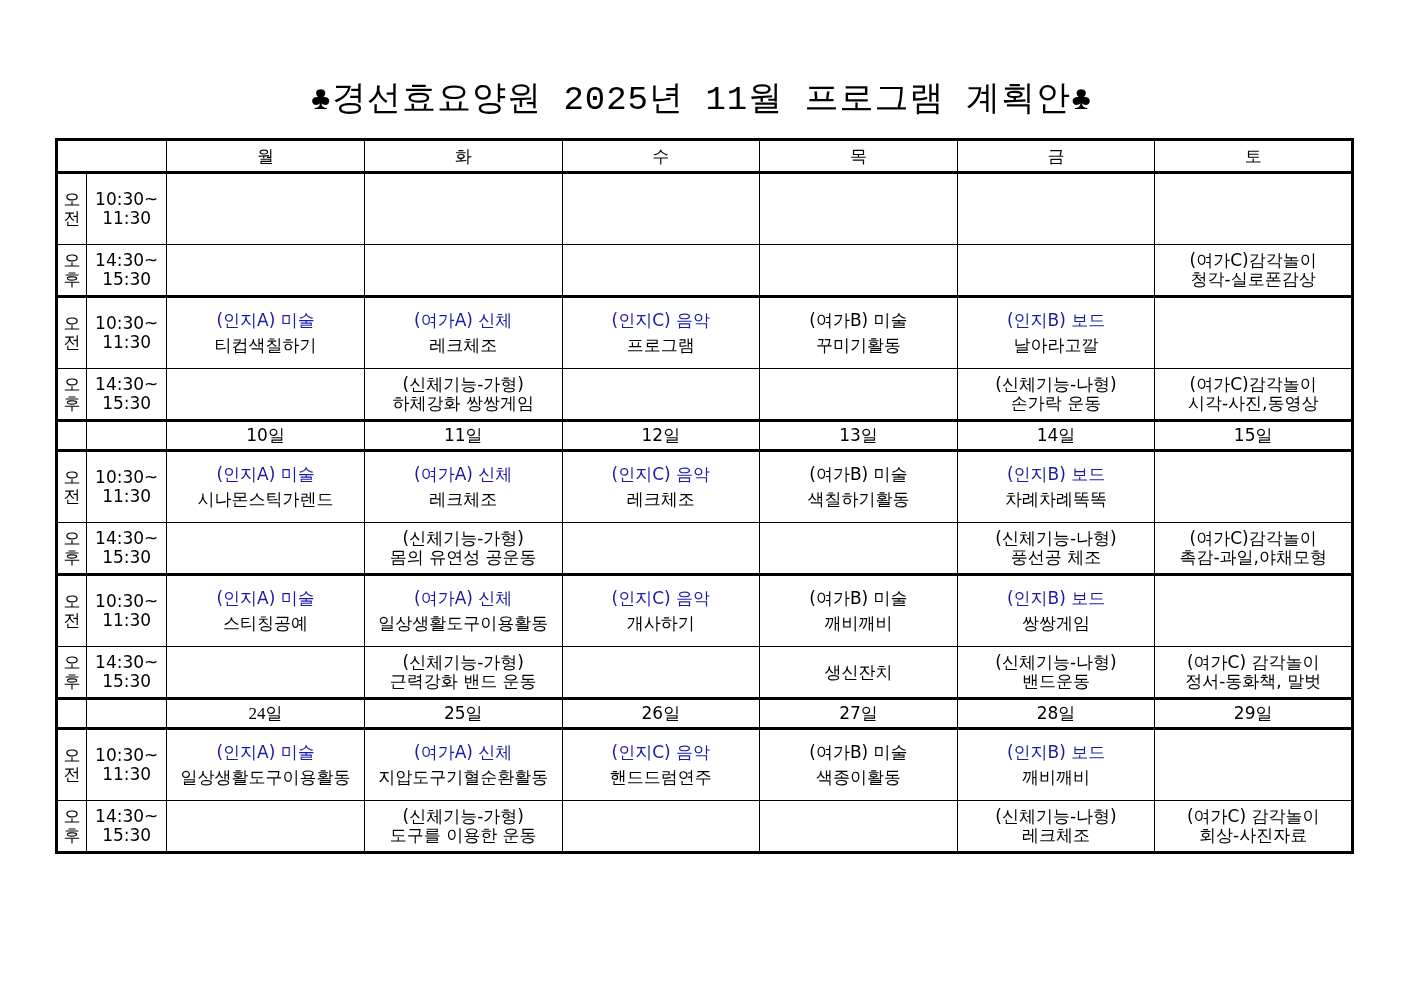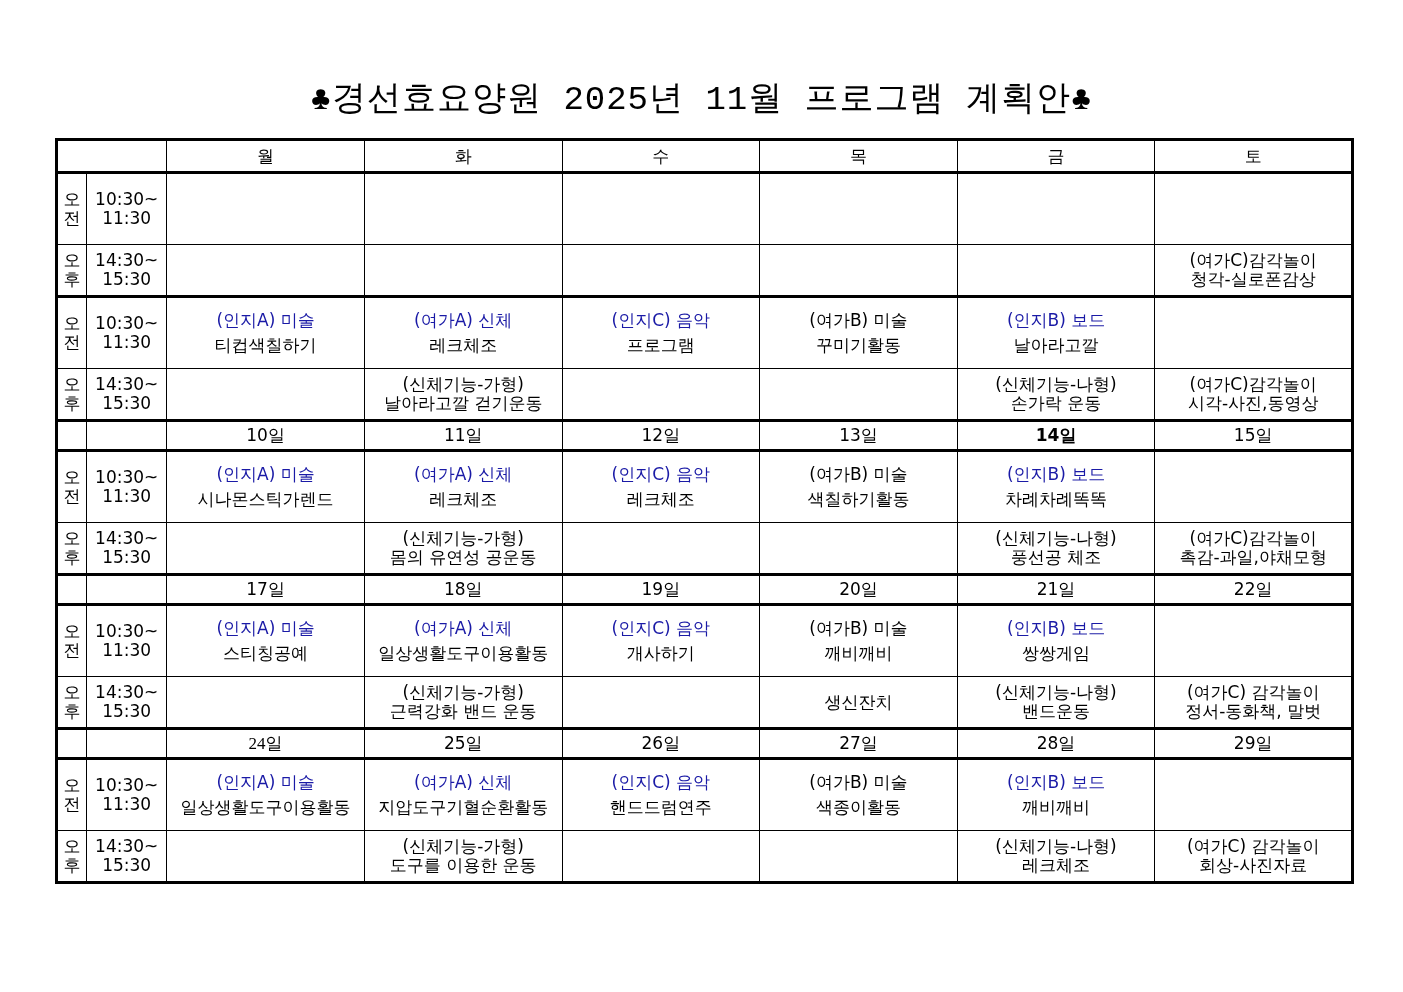--- a/index.html
+++ b/index.html
@@ -96,41 +96,41 @@
           <span class="act">날아라고깔</span>
         </td>
         <td></td>
       </tr>
       <tr class="pm">
         <td class="ampm" style="border-bottom: 3px solid rgb(0, 0, 0);"><span>오</span><br><span>후</span></td>
         <td class="time" style="border-bottom: 3px solid rgb(0, 0, 0);"><span>14:30~</span><br><span>15:30</span></td>
         <td style="border-bottom: 3px solid rgb(0, 0, 0);"></td>
         <td style="border-bottom: 3px solid rgb(0, 0, 0);">
           <span class="pm-line">(신체기능-가형)</span>
-          <span class="pm-line">날아라고깔 걷기운동</span>
+          <span class="pm-line">하체강화 쌍쌍게임</span>
         </td>
         <td style="border-bottom: 3px solid rgb(0, 0, 0);"></td>
         <td style="border-bottom: 3px solid rgb(0, 0, 0);"></td>
         <td style="border-bottom: 3px solid rgb(0, 0, 0);">
           <span class="pm-line">(신체기능-나형)</span>
           <span class="pm-line">손가락 운동</span>
         </td>
         <td style="border-bottom: 3px solid rgb(0, 0, 0);">
           <span class="pm-line">(여가C)감각놀이</span>
           <span class="pm-line">시각-사진,동영상</span>
         </td>
       </tr>
       <tr class="date date-after">
         <td style="border-bottom: 3px solid rgb(0, 0, 0);"></td>
         <td style="border-bottom: 3px solid rgb(0, 0, 0);"></td>
         <td style="border-bottom: 3px solid rgb(0, 0, 0);">10일</td>
         <td style="border-bottom: 3px solid rgb(0, 0, 0);">11일</td>
         <td style="border-bottom: 3px solid rgb(0, 0, 0);">12일</td>
         <td style="border-bottom: 3px solid rgb(0, 0, 0);">13일</td>
-        <td style="border-bottom: 3px solid rgb(0, 0, 0); font-weight: bold;">14일</td>
+        <td style="border-bottom: 3px solid rgb(0, 0, 0);">14일</td>
         <td style="border-bottom: 3px solid rgb(0, 0, 0);">15일</td>
       </tr>
       <tr class="am">
         <td class="ampm"><span>오</span><br><span>전</span></td>
         <td class="time"><span>10:30~</span><br><span>11:30</span></td>
         <td>
           <span class="cat">(인지A) 미술</span>
           <span class="act">시나몬스틱가렌드</span>
         </td>
         <td>
@@ -162,30 +162,20 @@
         <td style="border-bottom: 3px solid rgb(0, 0, 0);"></td>
         <td style="border-bottom: 3px solid rgb(0, 0, 0);"></td>
         <td style="border-bottom: 3px solid rgb(0, 0, 0);">
           <span class="pm-line">(신체기능-나형)</span>
           <span class="pm-line">풍선공 체조</span>
         </td>
         <td style="border-bottom: 3px solid rgb(0, 0, 0);">
           <span class="pm-line">(여가C)감각놀이</span>
           <span class="pm-line">촉감-과일,야채모형</span>
         </td>
-      </tr>
-      <tr class="date date-after">
-        <td style="border-bottom: 3px solid rgb(0, 0, 0);"></td>
-        <td style="border-bottom: 3px solid rgb(0, 0, 0);"></td>
-        <td style="border-bottom: 3px solid rgb(0, 0, 0);">17일</td>
-        <td style="border-bottom: 3px solid rgb(0, 0, 0);">18일</td>
-        <td style="border-bottom: 3px solid rgb(0, 0, 0);">19일</td>
-        <td style="border-bottom: 3px solid rgb(0, 0, 0);">20일</td>
-        <td style="border-bottom: 3px solid rgb(0, 0, 0);">21일</td>
-        <td style="border-bottom: 3px solid rgb(0, 0, 0);">22일</td>
       </tr>
       <tr class="am">
         <td class="ampm"><span>오</span><br><span>전</span></td>
         <td class="time"><span>10:30~</span><br><span>11:30</span></td>
         <td>
           <span class="cat">(인지A) 미술</span>
           <span class="act">스티칭공예</span>
         </td>
         <td>
           <span class="cat">(여가A) 신체</span>

